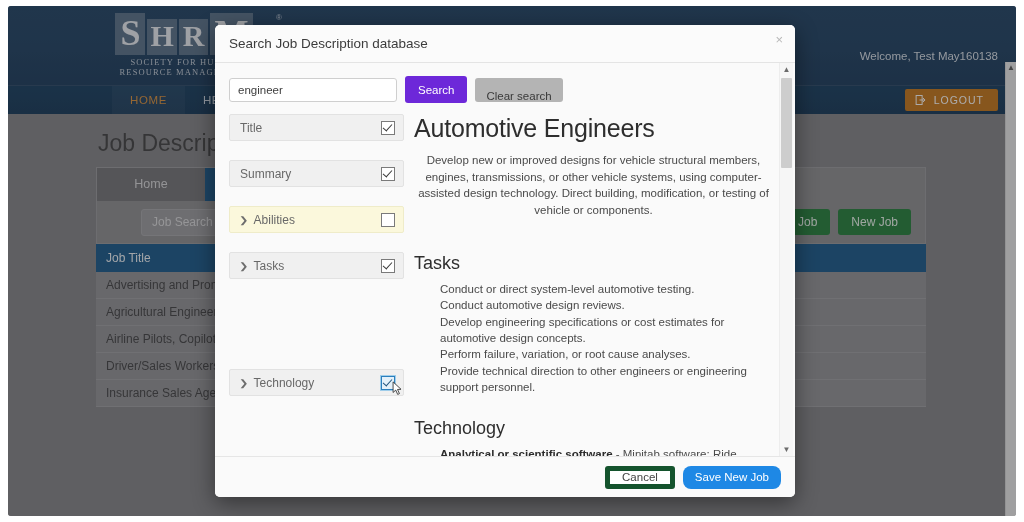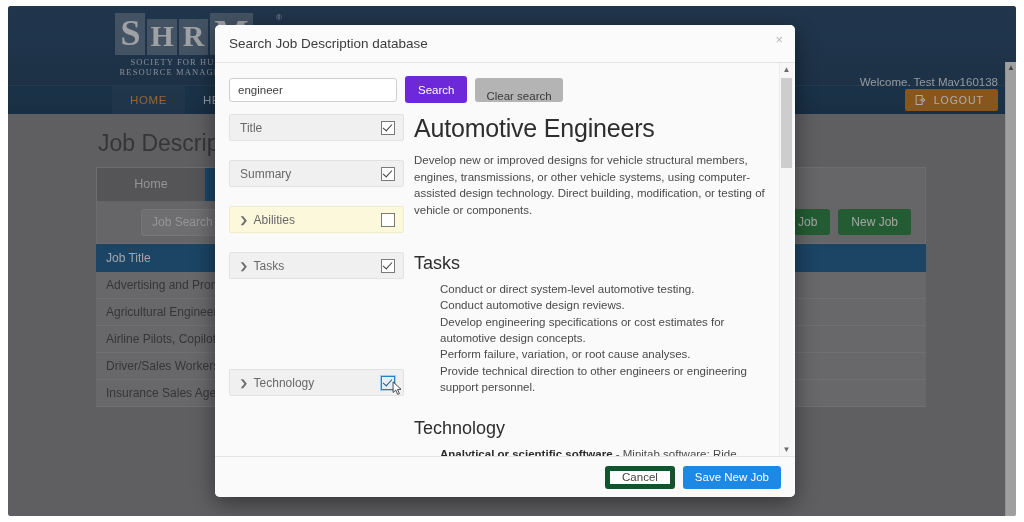--- a/index.html
+++ b/index.html
@@ -87,21 +87,21 @@
     font-size: 8.5px;
     letter-spacing: 1.1px;
     font-family: "Liberation Serif", serif;
     margin-top: 2px;
   }
   .logo-sub2 { margin-top: 0px; }
 
   .welcome-text {
     position: absolute;
     right: 18px;
-    top: 70px;
+    top: 44px;
     color: #d7dee6;
     font-size: 11.5px;
   }
 
   
   .nav-bar {
     position: relative;
     height: 28px;
     background: linear-gradient(180deg, #0d3558 0%, #0b2f50 100%);
   }
@@ -406,20 +406,21 @@
     color: #2e2e2e;
     font-weight: normal;
     margin: 0 0 9px 0;
     letter-spacing: -0.2px;
   }
   .job-summary {
     font-size: 11.5px;
     color: #4a4a4a;
     line-height: 1.45;
     margin: 0 0 34px 0;
+    text-align: center;
   }
   .section-head {
     font-size: 18px;
     color: #2e2e2e;
     font-weight: normal;
     margin: 0 0 7px 0;
   }
   .section-list {
     margin: 0 0 22px 0;
     padding-left: 26px;
@@ -485,21 +486,21 @@
     cursor: pointer;
     font-family: "Liberation Sans", sans-serif;
   }
   .btn-save {
     background: #1e88e5;
     border: none;
     color: #ffffff;
     font-size: 11.5px;
     height: 23px;
     padding: 0 12px;
-    border-radius: 3px;
+    border-radius: 8px;
     cursor: pointer;
     font-family: "Liberation Sans", sans-serif;
   }
 
   
   .outer-sb {
     position: absolute;
     right: 0;
     top: 56px;
     width: 10px;

